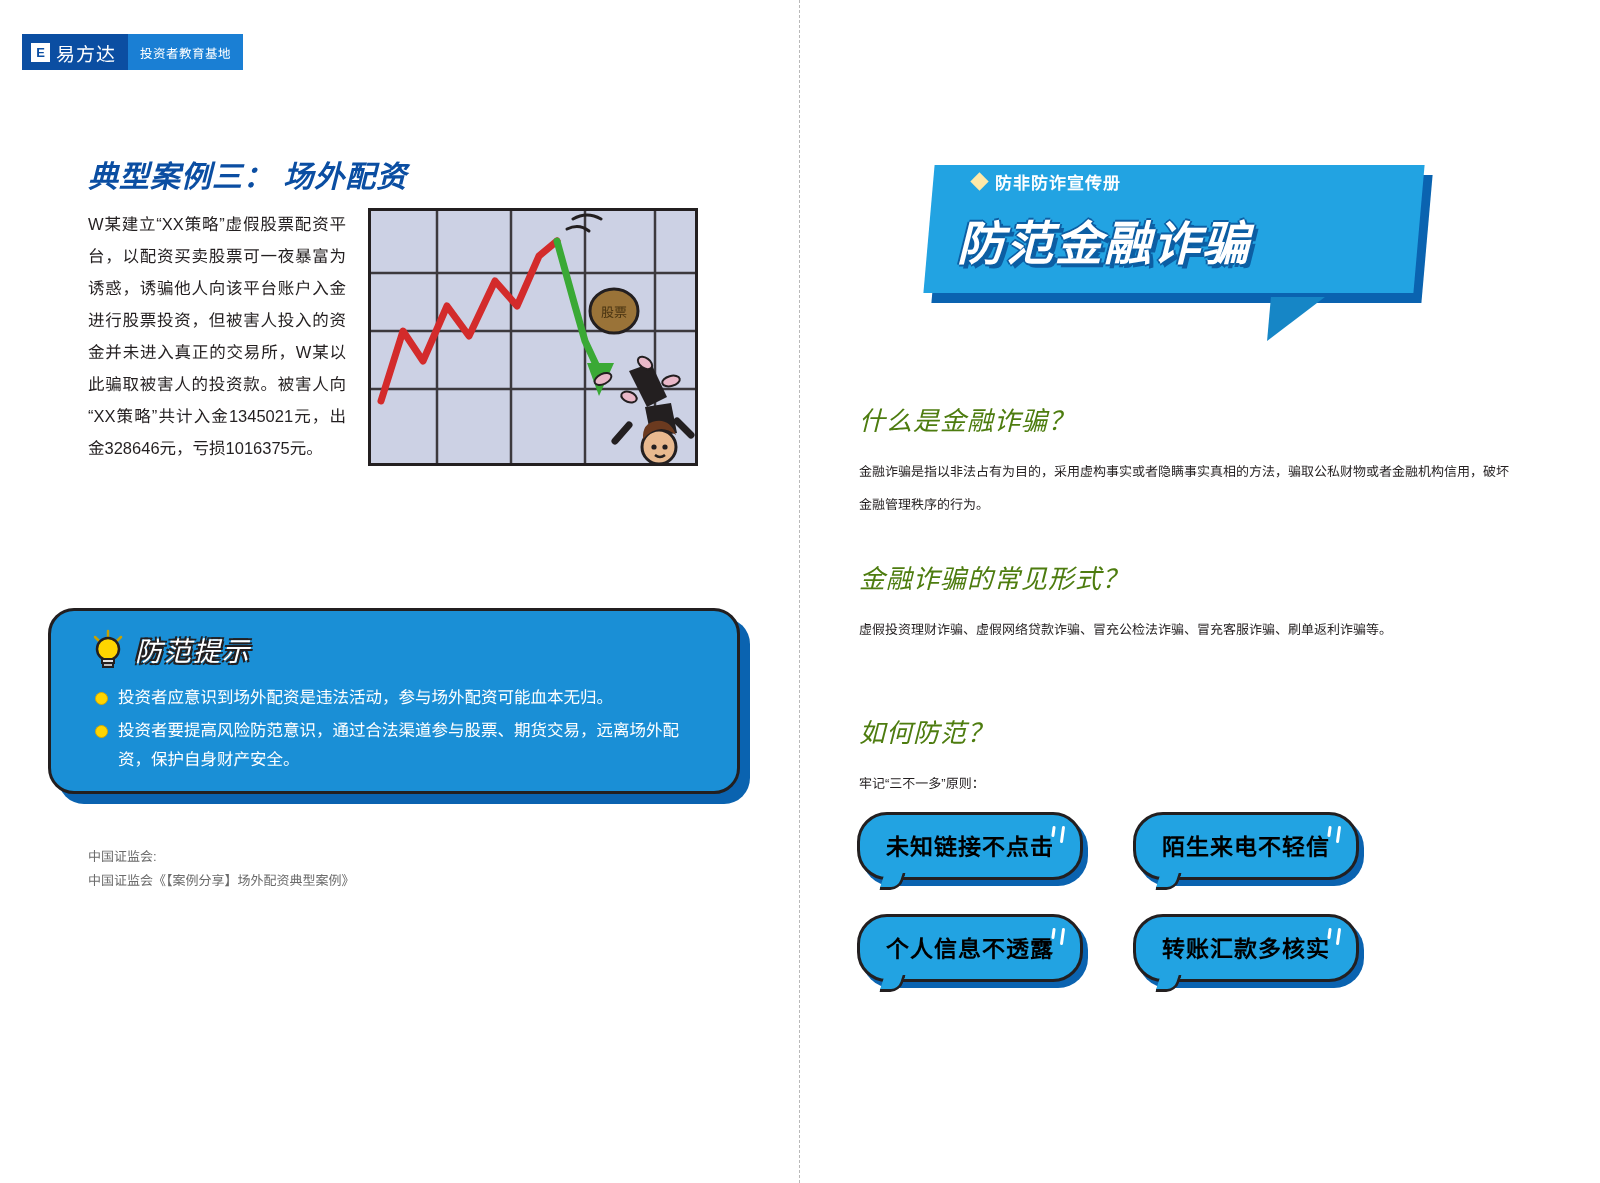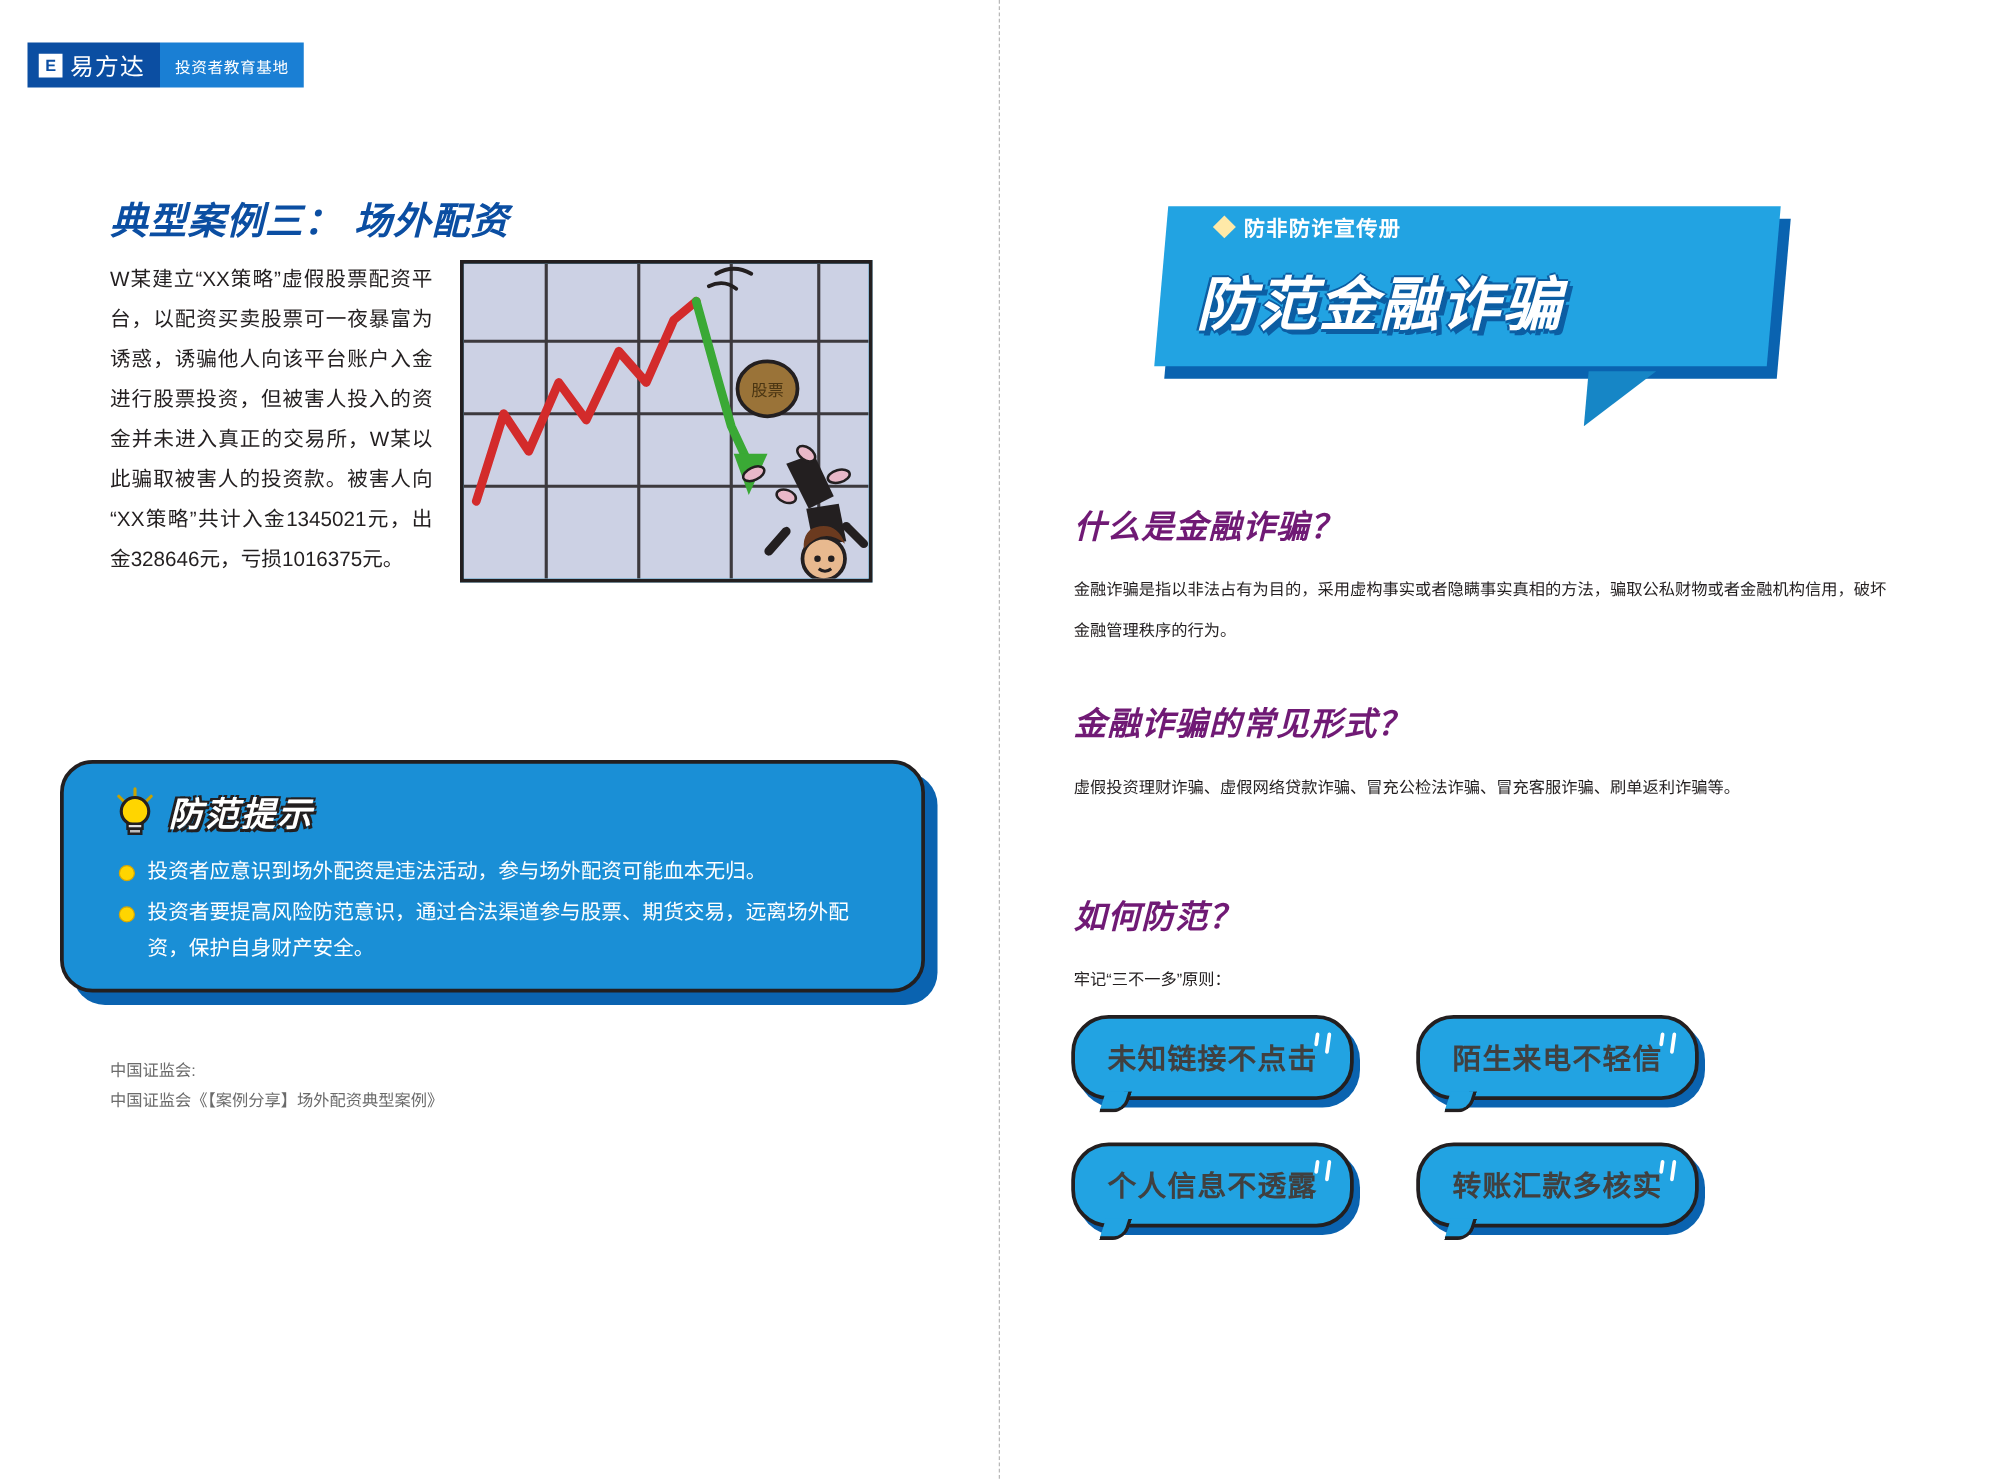--- a/index.html
+++ b/index.html
@@ -143,21 +143,21 @@
     display: flex;
     align-items: center;
     gap: 10px;
   }
   .bulb {
     width: 34px; height: 40px;
     position: relative;
   }
   .tip-title {
     font-size: 27px;
-    font-weight: bold;
+    font-weight: normal;
     font-style: italic;
     color: #ffffff;
     letter-spacing: 2px;
     text-shadow: -2px -2px 0 #231f20, 2px -2px 0 #231f20, -2px 2px 0 #231f20, 2px 2px 0 #231f20;
   }
   .tip-list {
     position: absolute;
     left: 44px;
     top: 72px;
     width: 612px;
@@ -256,23 +256,23 @@
     white-space: nowrap;
   }
 
   .sec {
     position: absolute;
     left: 60px;
     width: 650px;
   }
   .sec-h {
     font-size: 26px;
-    font-weight: bold;
+    font-weight: normal;
     font-style: italic;
-    color: #701a75;
+    color: #4d7c0f;
     letter-spacing: 1px;
     margin: 0 0 18px 0;
     white-space: nowrap;
   }
   .sec-p {
     font-size: 13px;
     line-height: 33px;
     color: #231f20;
     margin: 0;
   }
@@ -289,21 +289,21 @@
     margin-bottom: 34px;
   }
   .bub {
     position: relative;
     background: #22a3e2;
     border: 3px solid #231f20;
     border-radius: 30px;
     padding: 13px 26px 15px 26px;
     font-size: 23px;
     font-weight: bold;
-    color: #404040;
+    color: #000000;
     letter-spacing: 1px;
     white-space: nowrap;
     box-shadow: 5px 6px 0 #0a63b0;
   }
   .bub::after {
     content: "";
     position: absolute;
     left: 22px;
     bottom: -13px;
     width: 18px;

